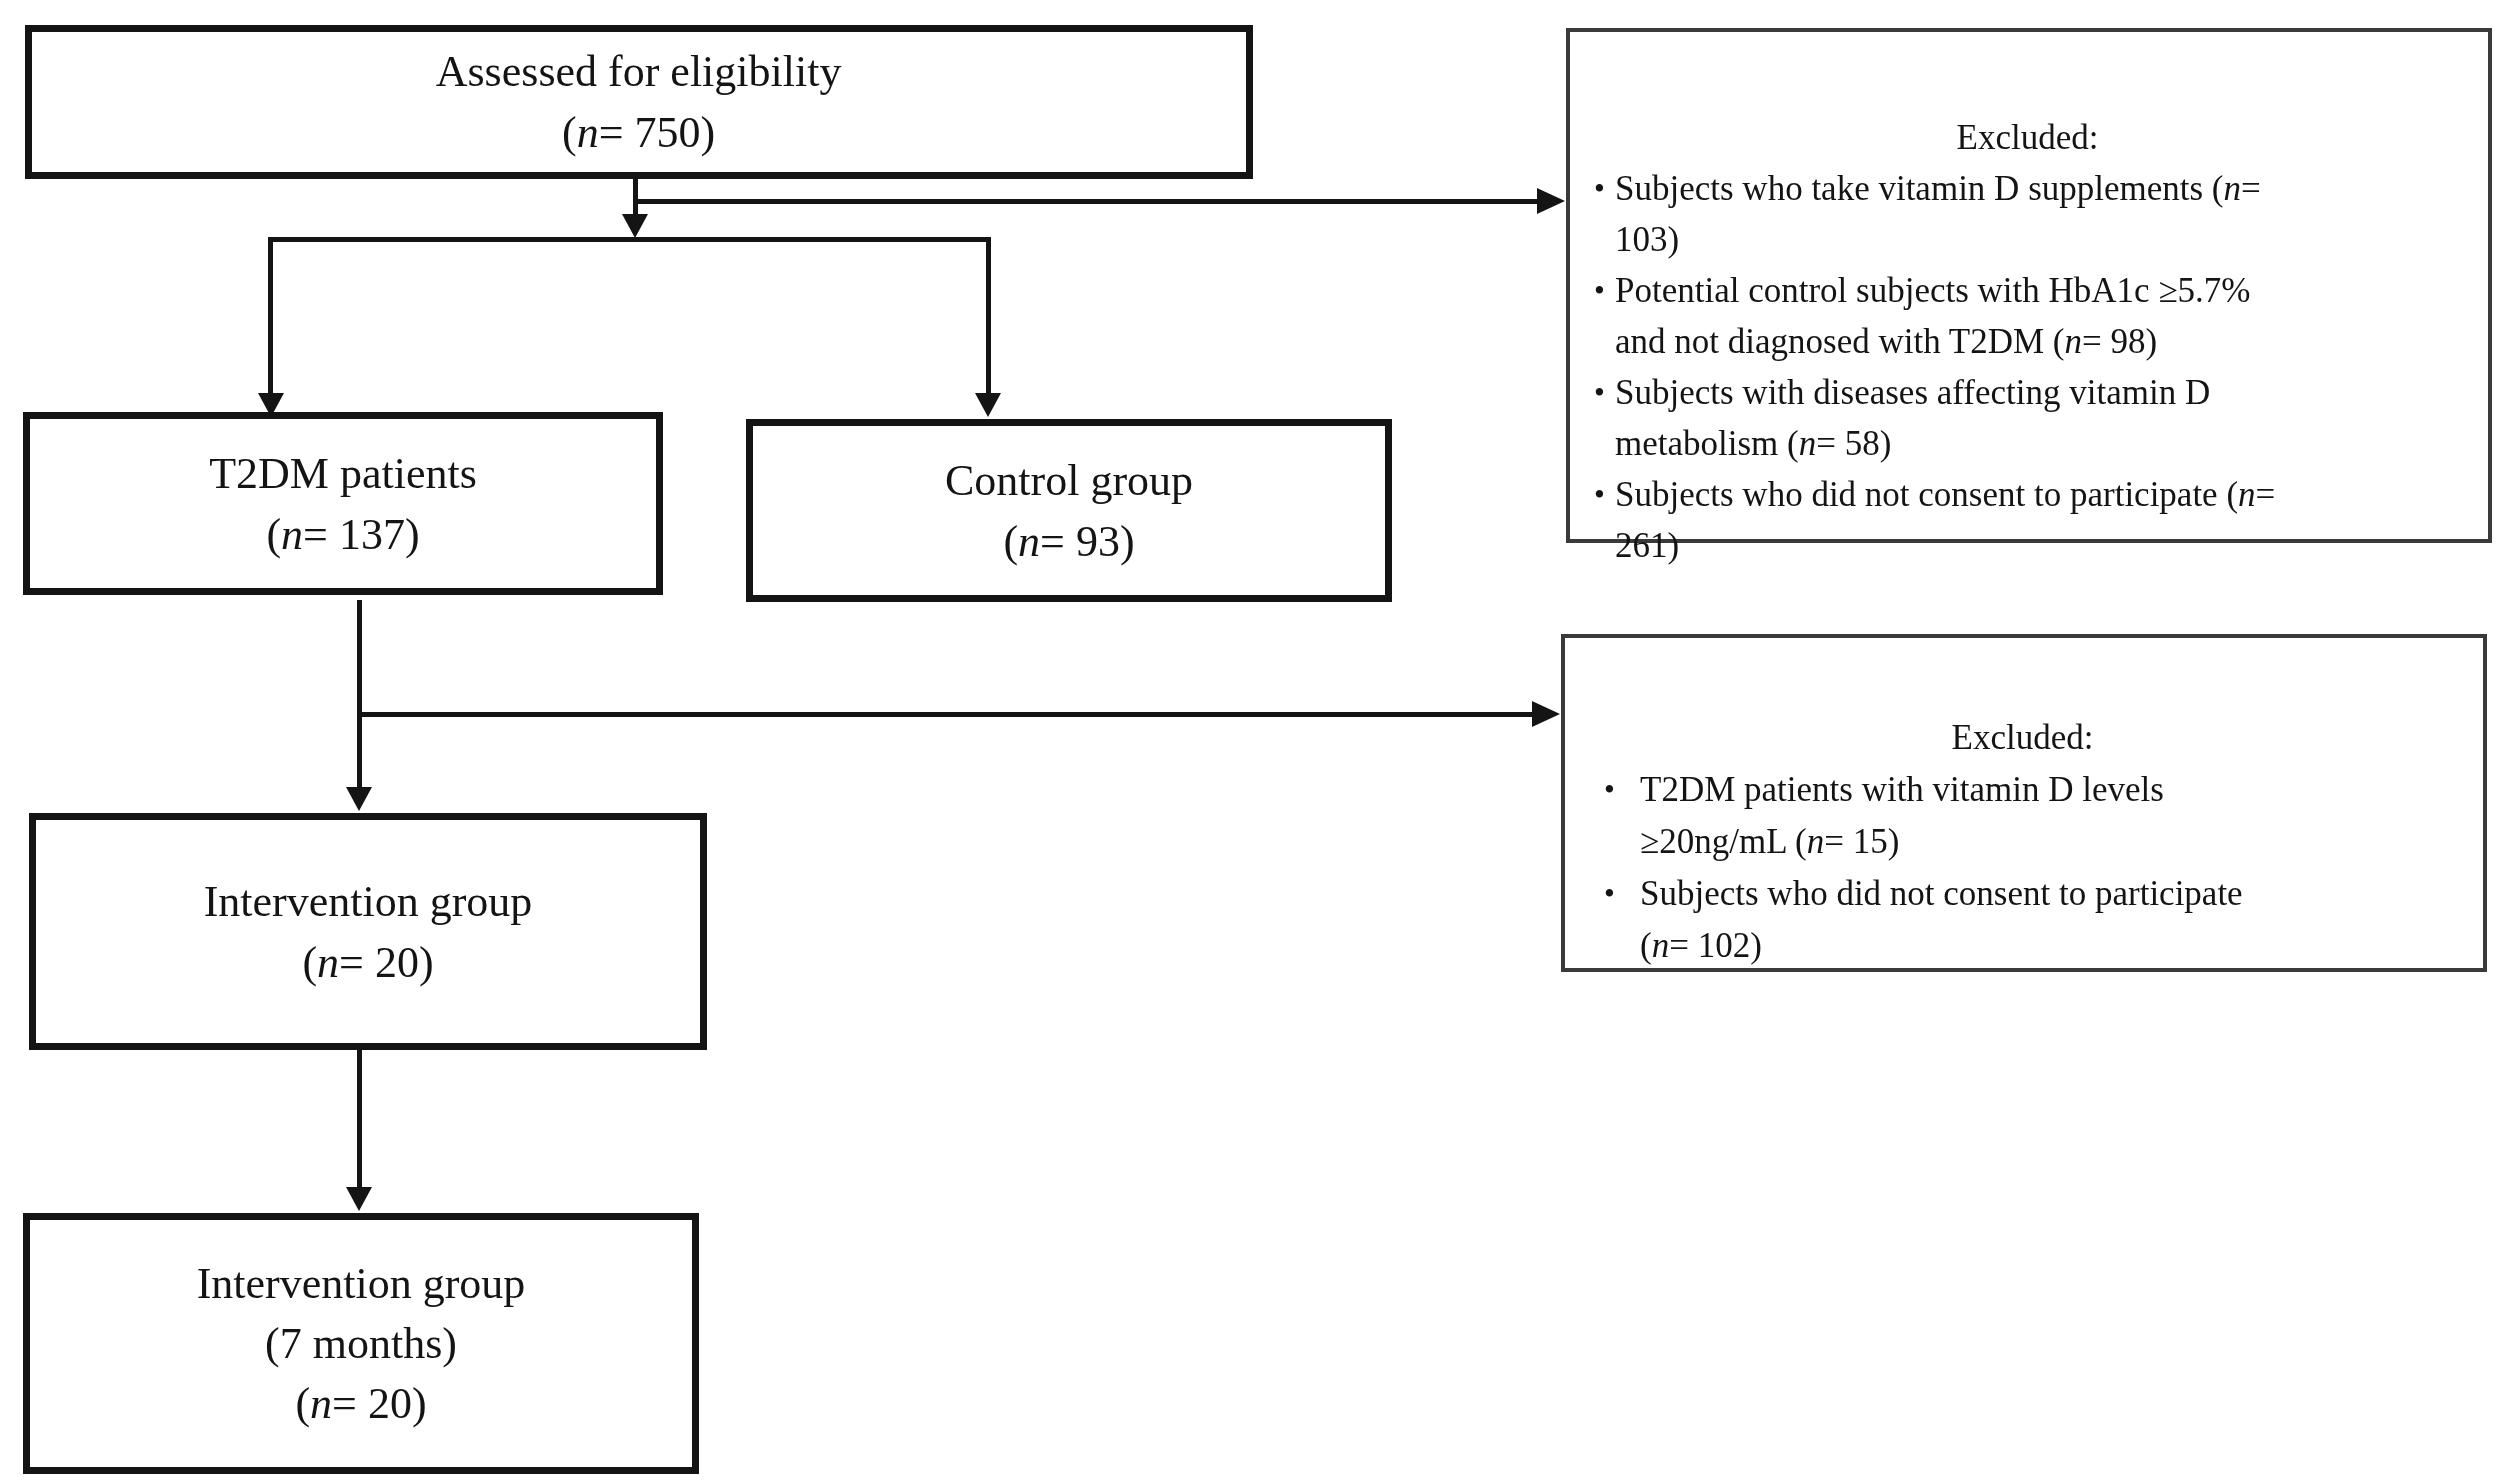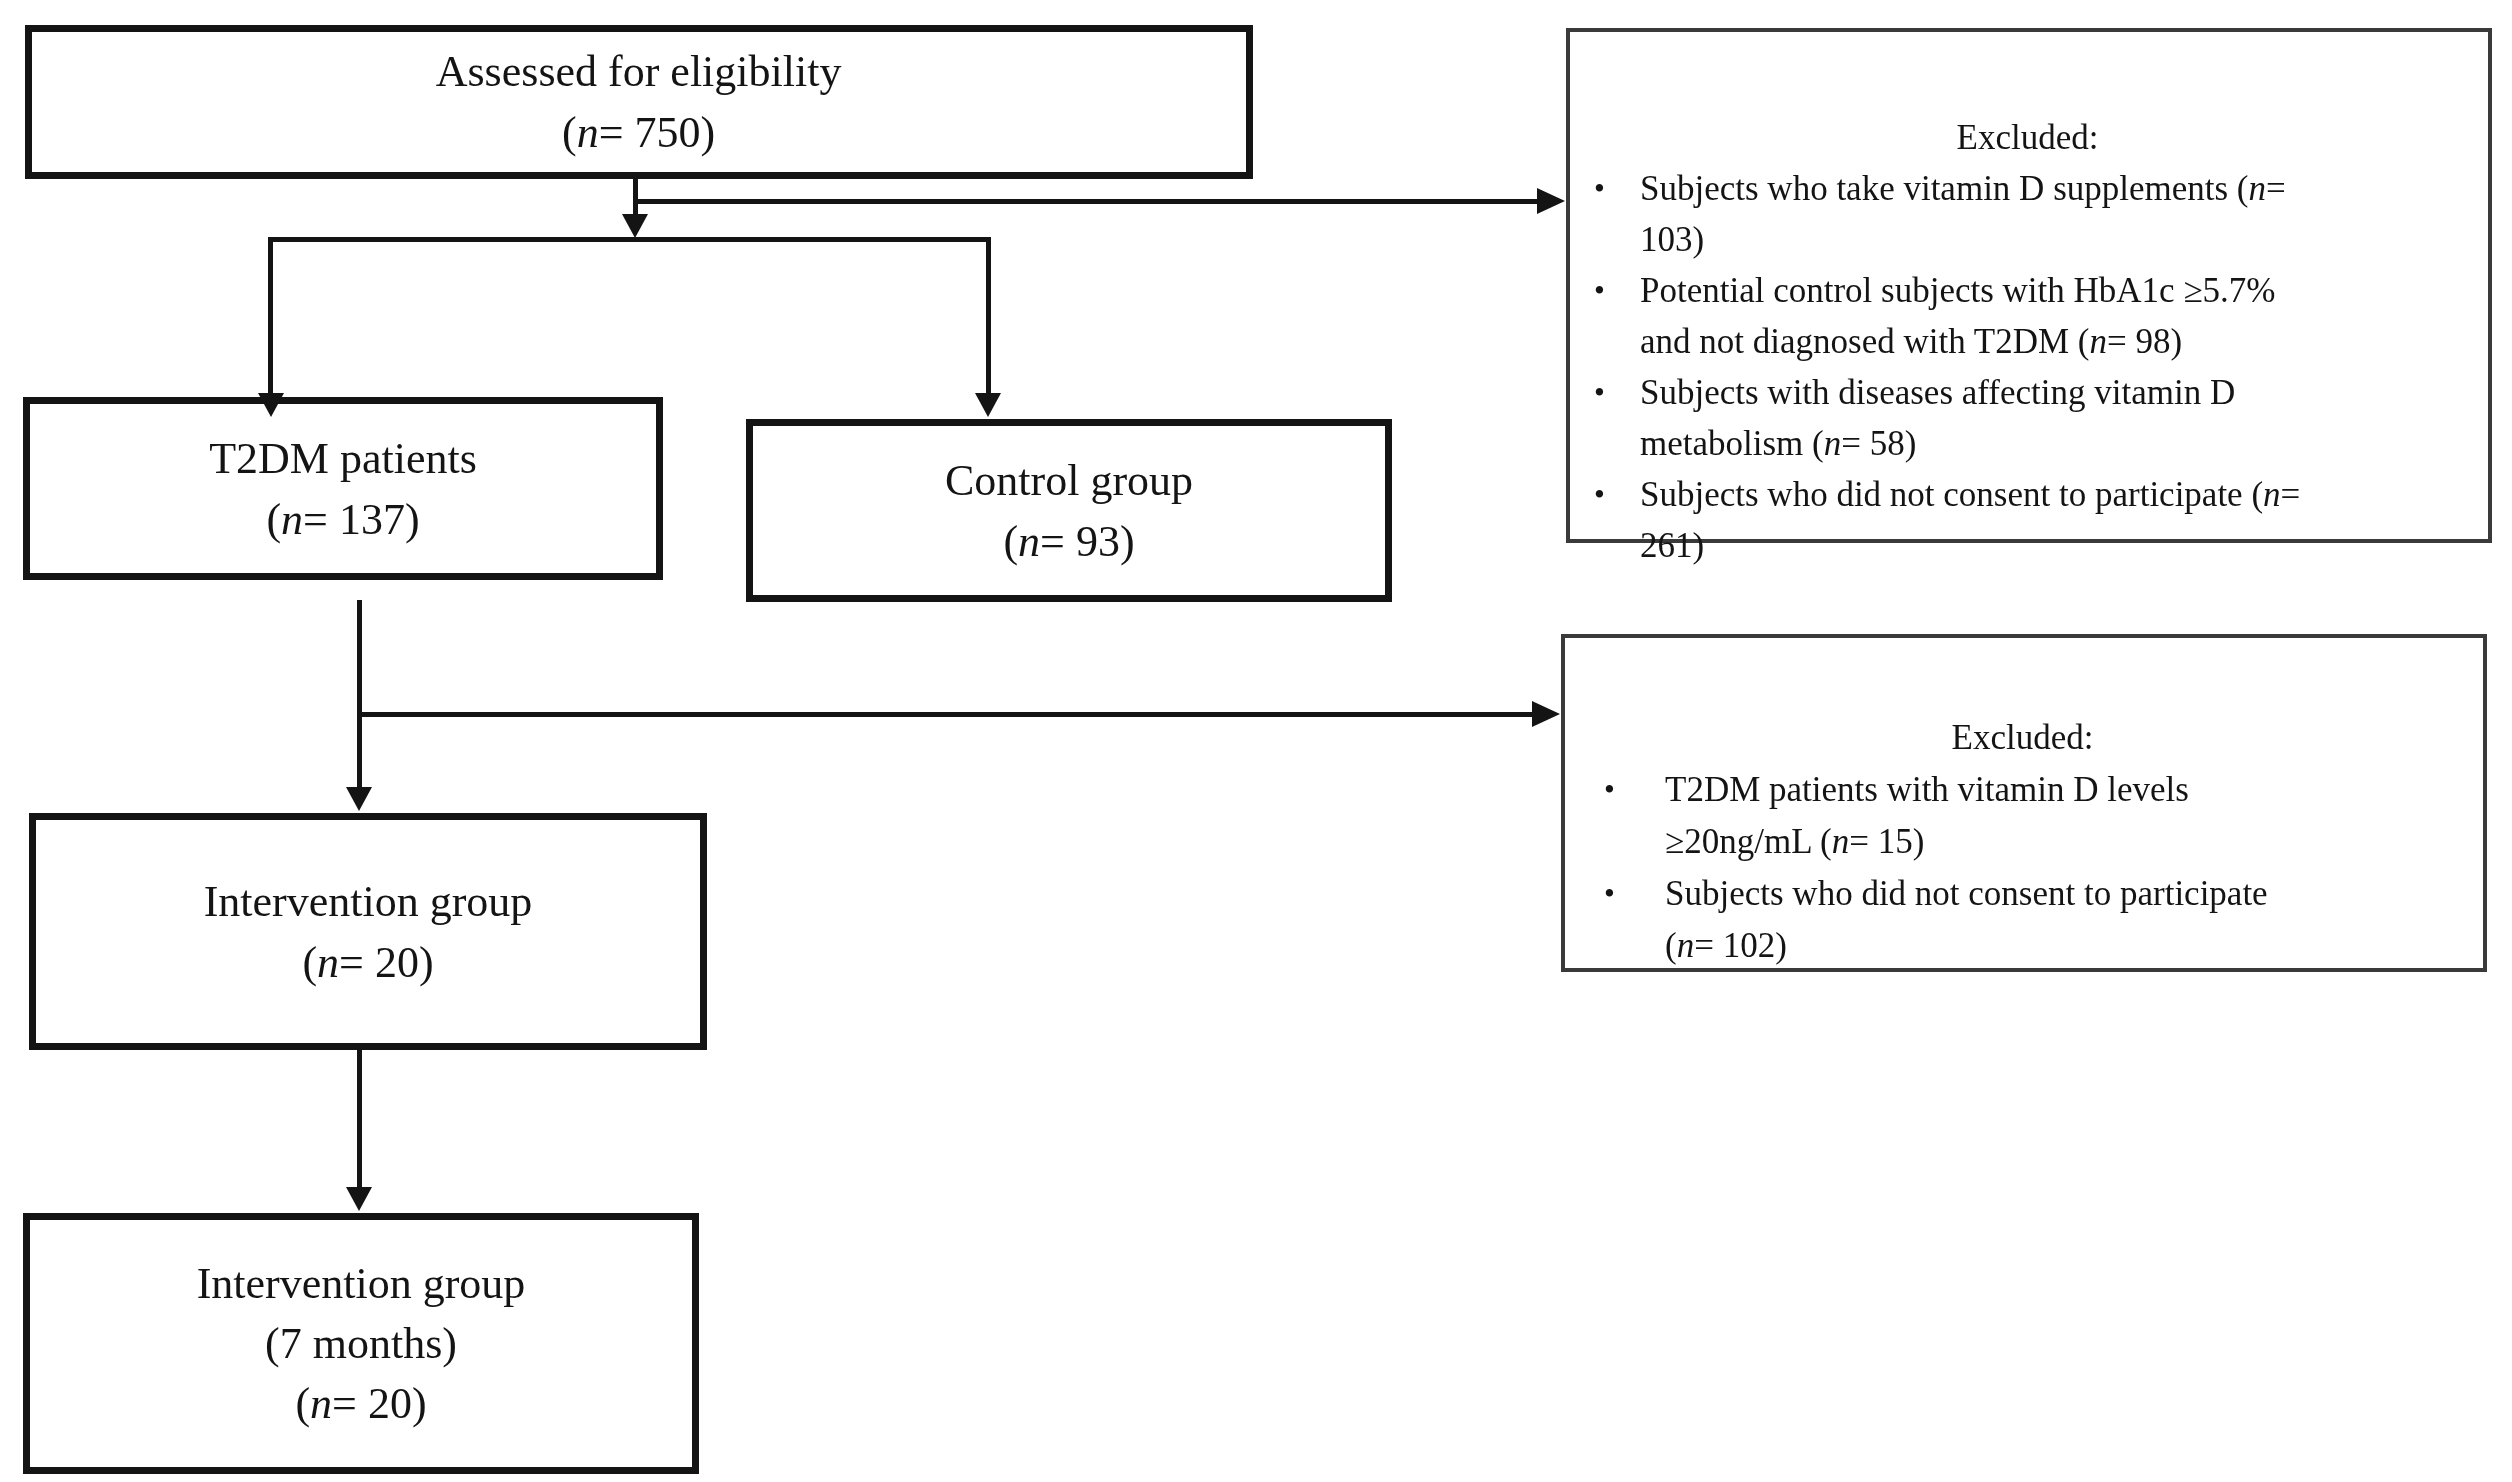--- a/index.html
+++ b/index.html
@@ -32,21 +32,21 @@
   .exbox {
     position: absolute;
     border: 4.6px solid #3a3a3a;
     background: #ffffff;
     font-size: 35px;
     line-height: 51px;
   }
   .exbox .extitle { text-align: center; margin-top: 48px; }
   .bullet-row { display: flex; align-items: flex-start; }
   .bullet-row .dot { text-align: center; font-size: 31px; }
-  .bullet-row .btext { flex: 1; margin-left: 25px; }
+  .bullet-row .btext { flex: 1; }
 
   #excluded-top { padding: 32px 17px 0 14px; }
   #excluded-top .dot { flex: 0 0 31px; }
 
   #excluded-mid { padding: 26px 17px 0 14px; line-height: 52px; }
   #excluded-mid .dot { flex: 0 0 61px; }
 
   
   .line { position: absolute; background: #141414; }
   .arrow-down {
@@ -85,21 +85,21 @@
     <div class="bullet-row">
       <span class="dot">•</span>
       <span class="btext">Subjects with diseases affecting vitamin D<br>metabolism (<i>n</i>= 58)</span>
     </div>
     <div class="bullet-row">
       <span class="dot">•</span>
       <span class="btext">Subjects who did not consent to participate (<i>n</i>=<br>261)</span>
     </div>
   </div>
 
-  <div class="flowbox" id="box-t2dm" style="left:23px; top:397px; width:640px; height:183px;">
+  <div class="flowbox" id="box-t2dm" style="left:23px; top:412px; width:640px; height:183px;">
     <div>T2DM patients</div>
     <div>(<i>n</i>= 137)</div>
   </div>
 
   <div class="flowbox" id="box-control" style="left:746px; top:419px; width:646px; height:183px;justify-content:center;">
     <div>Control group</div>
     <div>(<i>n</i>= 93)</div>
   </div>
 
   <div class="exbox" id="excluded-mid" style="left:1561px; top:634px; width:926px; height:338px;">

